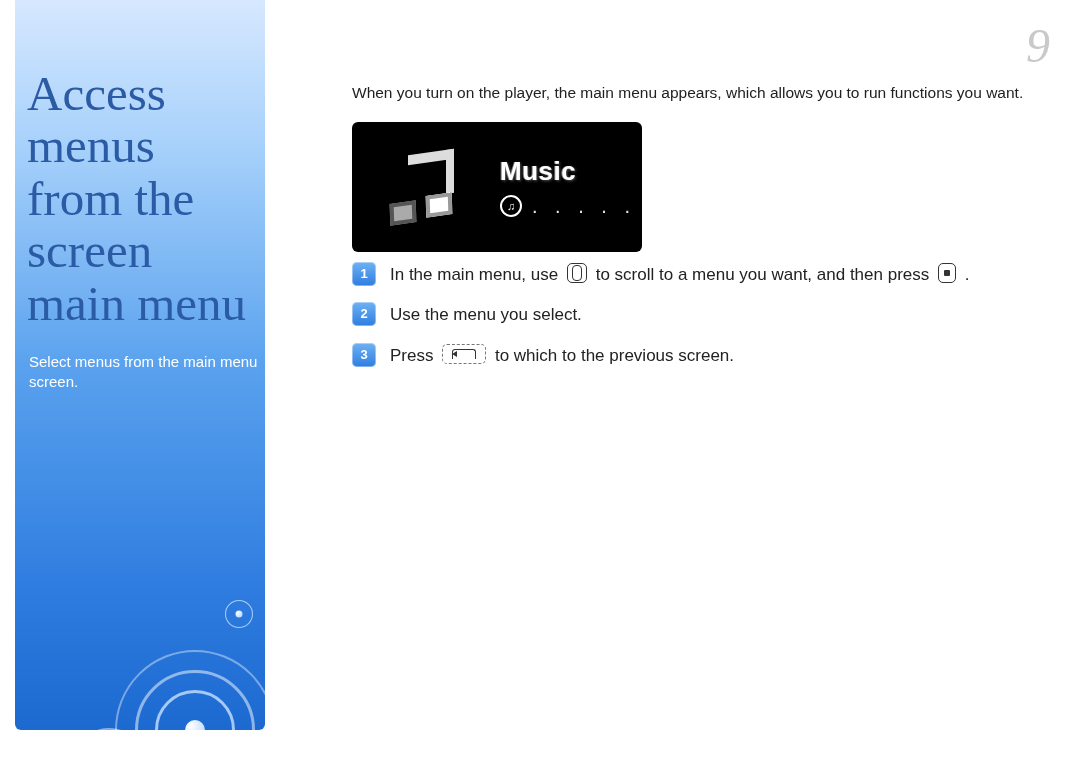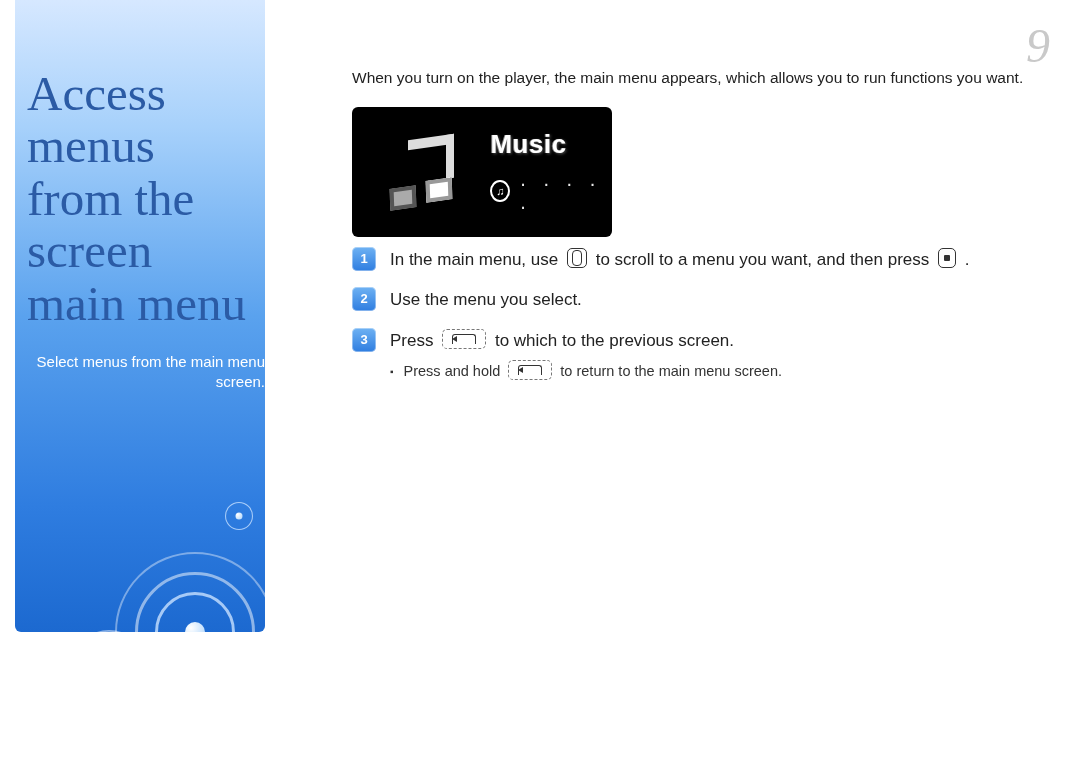--- a/index.html
+++ b/index.html
@@ -11,21 +11,21 @@
     position: relative;
     overflow: hidden;
   }
 
   
   .sidebar {
     position: absolute;
     left: 15px;
     top: 0px;
     width: 250px;
-    height: 632px;
+    height: 730px;
     background: linear-gradient(180deg, #d6e8ff 0%, #a7d1fb 20%, #5aa2ee 50%, #2f7de0 80%, #1c69d0 100%);
     border-radius: 0 0 6px 6px;
     overflow: hidden;
   }
 
   .sidebar-title {
     margin-top: 68px;
     margin-left: 12px;
     font-family: "Times New Roman", Times, serif;
     font-size: 49px;
@@ -33,21 +33,20 @@
     color: #2b5ba5;
     font-weight: 400;
   }
 
   .sidebar-sub {
     margin-top: 22px;
     margin-left: 14px;
     font-size: 15px;
     line-height: 1.35;
     color: #ffffff;
-    text-align: right;
   }
 
   .deco-circles {
     position: absolute;
     left: 140px;
     bottom: 40px;
   }
   .ring { border-radius: 50%; border: 2px solid rgba(255,255,255,0.65); position: absolute; }
   .ring.r1 { width: 160px; height: 160px; left: -40px; top: -40px; border-color: rgba(255,255,255,0.4);}
   .ring.r2 { width: 120px; height: 120px; left: -20px; top: -20px; border: 3px solid rgba(255,255,255,0.5);}
@@ -68,30 +67,30 @@
     font-family: "Times New Roman", Times, serif;
     font-size: 48px;
     font-style: italic;
     color: #c9c9c9;
   }
 
   
   .content {
     position: absolute;
     left: 352px;
-    top: 68px;
+    top: 83px;
     width: 680px;
     color: #222;
   }
 
   .intro { font-size: 15.5px; line-height: 1.35; margin-bottom: 18px; }
 
   
   .device-screen {
-    width: 260px;
+    width: 290px;
     height: 130px;
     background: #000;
     border-radius: 6px;
     margin-bottom: 10px;
     position: relative;
     display: flex;
     align-items: center;
     overflow: hidden;
   }
 
@@ -249,22 +248,15 @@
 
     <div class="step" style="margin-bottom:6px;">
       <div class="step-num">3</div>
       <div class="step-text">
         <span>Press</span>
         <span class="btn-icon back dashed"></span>
         <span>to which to the previous screen.</span>
       </div>
     </div>
 
-    <div class="sub-bullet">
-      <div>
-        <span>Press and hold</span>
-        <span class="btn-icon back dashed"></span>
-        <span>to return to the main menu screen.</span>
-      </div>
-    </div>
 
   </div>
 </div>
 
 </body></html>

